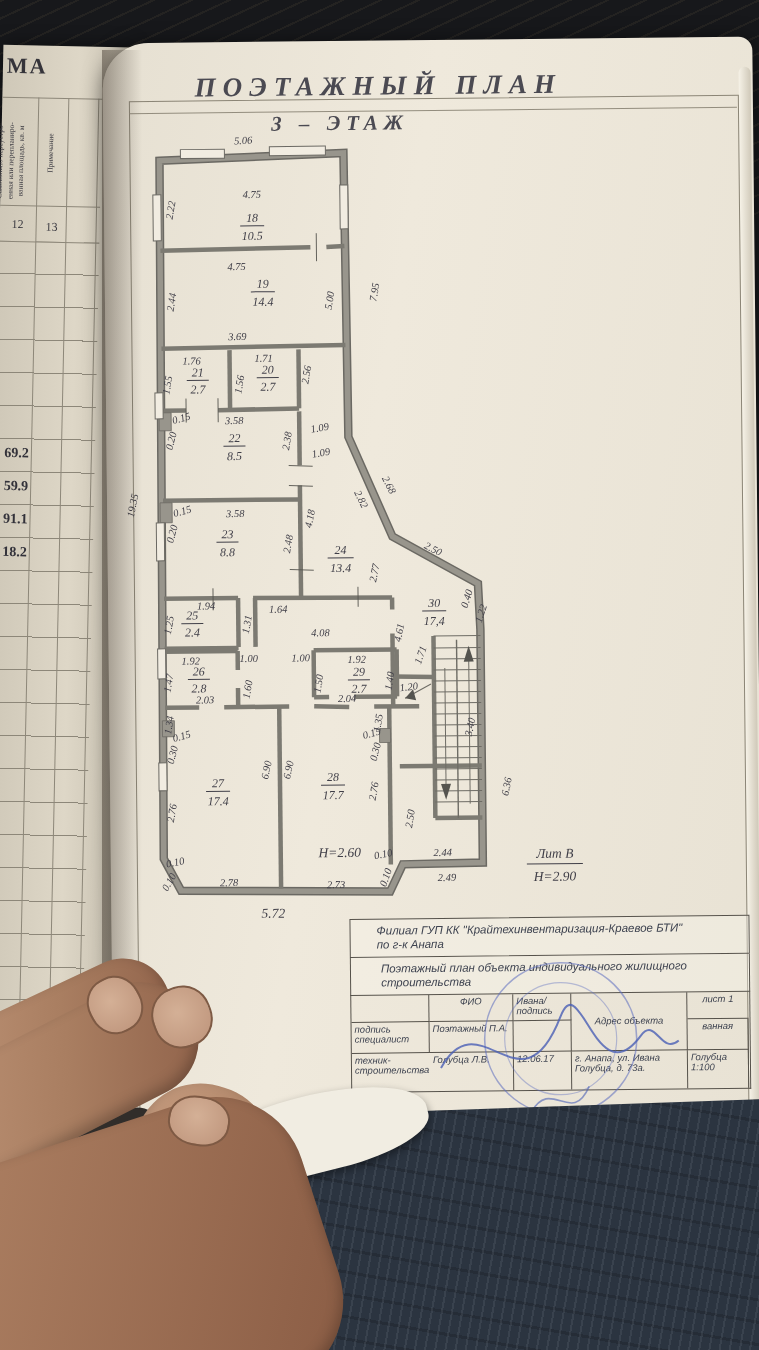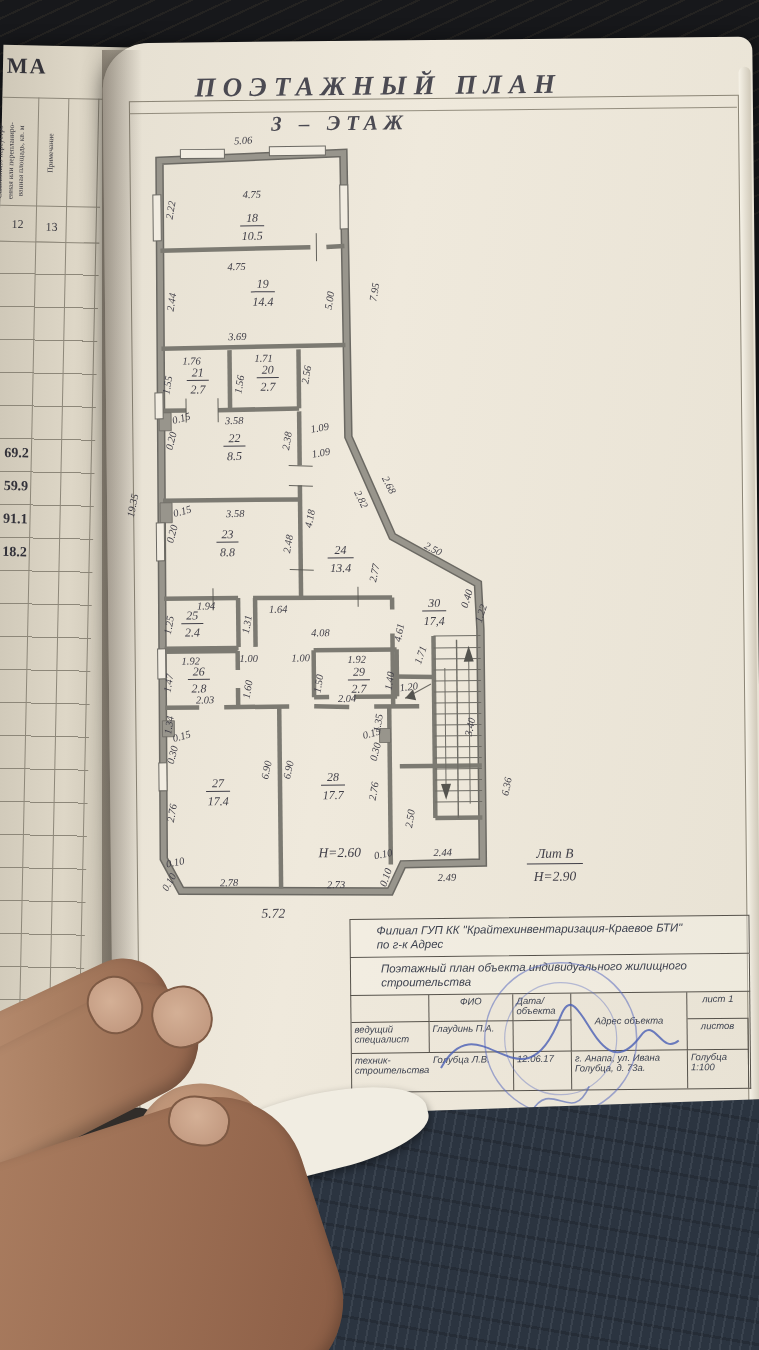--- a/index.html
+++ b/index.html
@@ -345,33 +345,33 @@
       <g text-anchor="middle">
         <text class="big" x="424" y="731">Лит В</text>
         <line x1="396" y1="737" x2="452" y2="737" stroke="#403f48"></line>
         <text class="big" x="424" y="754">Н=2.90</text>
       </g>
     </svg>
 
     <div class="stamp">
       <div class="s-box s-org">
         <span>Филиал ГУП КК "Крайтехинвентаризация-Краевое БТИ"</span><br>
-        <span>по г-к Адрес</span>
+        <span>по г-к Анапа</span>
       </div>
       <div class="s-box s-doc">Поэтажный план объекта индивидуального жилищного строительства</div>
       <div class="s-table">
         <div style="height:22px"></div>
         <div class="cen">ФИО</div>
-        <div>Дата/ объекта</div>
+        <div>Ивана/ подпись</div>
         <div class="cen" style="grid-row:span 2;display:flex;align-items:center;justify-content:center;">Адрес объекта</div>
         <div class="cen">лист 1</div>
-        <div style="height:26px">ведущий специалист</div>
-        <div>Глаудинь П.А.</div>
+        <div style="height:26px">подпись специалист</div>
+        <div>Поэтажный П.А.</div>
         <div></div>
-        <div class="cen">листов</div>
+        <div class="cen">ванная</div>
         <div class="last" style="height:34px">техник- строительства</div>
         <div class="last">Голубца Л.В.</div>
         <div class="last">12.06.17</div>
         <div class="last">г. Анапа, ул. Ивана Голубца, д. 73а.</div>
         <div class="last">
           <span>Голубца</span><br>
           <span>1:100</span>
         </div>
       </div>
       <svg class="stamp-ink" width="300" height="190" viewBox="0 0 300 190">

